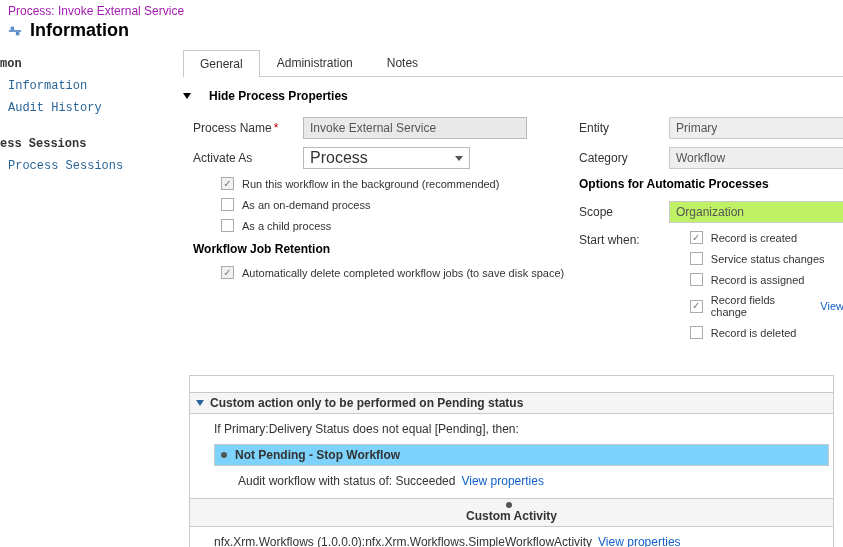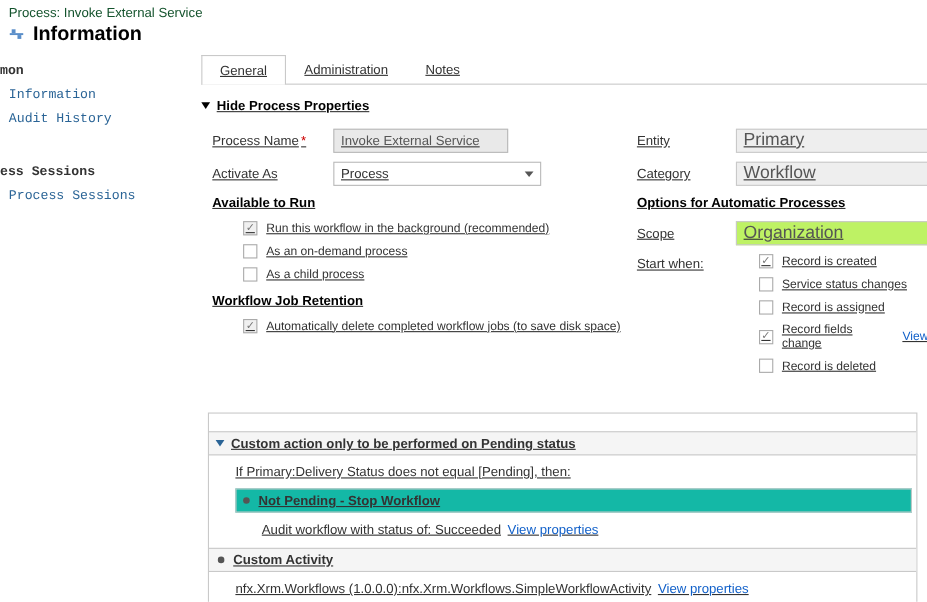--- a/index.html
+++ b/index.html
@@ -1,63 +1,63 @@
 <!DOCTYPE html>
 <html><head>
 <meta charset="utf-8">
 <style>
   * { box-sizing: border-box; margin: 0; padding: 0; }
   body { font-family: "Segoe UI", Arial, sans-serif; font-size: 12px; color: #333; background: #fff; width: 843px; height: 547px; overflow: hidden; }
   
   .header { padding: 4px 8px 8px 8px; }
-  .header-sub { font-size: 12px; color: #14532d; }
+  .header-sub { font-size: 12px; color: #a21caf; }
   .header-row { display: flex; align-items: center; gap: 8px; margin-top: 2px; }
   .header-title { font-size: 18px; font-weight: bold; color: #000; }
   .record-icon { width: 14px; height: 14px; }
   
   .layout { display: flex; height: calc(100% - 48px); }
   .sidebar { width: 175px; flex-shrink: 0; padding: 4px 0 0 0; font-family: Liberation Mono, monospace; }
   .sidebar-head { font-weight: bold; color: #333; padding: 4px 0; font-size: 12px; }
   .sidebar-item { color: #2a6496; padding: 4px 0 4px 8px; cursor: pointer; font-size: 12px; }
   
-  .main { flex: 1; border-left: 0; padding-left: 0; text-decoration: underline; }
+  .main { flex: 1; border-left: 0; padding-left: 0; }
   .tabs { display: flex; border-bottom: 1px solid #c9c9c9; margin-left: 8px; }
   .tab { padding: 6px 16px; font-size: 12px; border: 1px solid transparent; border-bottom: none; position: relative; color: #333; cursor: pointer; }
   .tab.active { border-color: #c9c9c9; background: #fff; top: 1px; }
   
   .content { padding: 12px 0 0 4px; }
-  .section-toggle { display: flex; align-items: center; gap: 6px; font-weight: bold; font-size: 12px; margin: 0 0 14px 4px; color: #000; }
+  .section-toggle { display: flex; align-items: center; gap: 18px; font-weight: bold; font-size: 12px; margin: 0 0 14px 4px; color: #000; }
   .arrow-down { width: 0; height: 0; border-left: 4px solid transparent; border-right: 4px solid transparent; border-top: 6px solid #000; }
   
   .form-row { display: flex; }
   .col-left { width: 400px; padding-left: 14px; }
   .col-right { flex: 1; padding-left: 0; }
   
   .field-row { display: flex; align-items: center; margin-bottom: 8px; }
   .field-label { width: 110px; font-size: 12px; color: #333; }
   .req { color: #c00; margin-left: 2px; }
-  .text-input { width: 159px; height: 22px; border: 1px solid #b9b9b9; background: #e9e9e9; color: #555; padding: 0 6px; font-size: 12px; }
-  .select-input { width: 189px; height: 22px; border: 1px solid #b9b9b9; background: #fff; color: #333; padding: 0 6px; font-size: 12px; display: flex; align-items: center; justify-content: space-between; }
+  .text-input { width: 224px; height: 22px; border: 1px solid #b9b9b9; background: #e9e9e9; color: #555; padding: 0 6px; font-size: 12px; }
+  .select-input { width: 167px; height: 22px; border: 1px solid #b9b9b9; background: #fff; color: #333; padding: 0 6px; font-size: 16px; display: flex; align-items: center; justify-content: space-between; }
   .select-caret { width: 0; height: 0; border-left: 4px solid transparent; border-right: 4px solid transparent; border-top: 5px solid #555; }
-  .readonly-input { height: 22px; border: 1px solid #c9c9c9; background: #eee; color: #555; padding: 0 6px; font-size: 16px; display: flex; align-items: center; }
+  .readonly-input { height: 22px; border: 1px solid #c9c9c9; background: #eee; color: #555; padding: 0 6px; font-size: 12px; display: flex; align-items: center; }
   .readonly-input.wide { min-width: 175px; }
   
   .sub-head { font-weight: bold; font-size: 12px; margin: 6px 0 10px 0; color: #000; }
   
   .chk-row { display: flex; align-items: center; margin-bottom: 8px; font-size: 11px; padding-left: 28px; }
   .chk { width: 13px; height: 13px; border: 1px solid #aaa; margin-right: 8px; background: #fff; display: inline-flex; align-items: center; justify-content: center; flex-shrink: 0; }
   .chk.checked::after { content: "✓"; font-size: 10px; color: #777; line-height: 1; }
   .chk.disabled { background: #f0f0f0; }
   
   .link { color: #1160c9; cursor: pointer; margin-left: 22px; }
   
   .steps-container { margin: 28px 10px 0 10px; border: 1px solid #c9c9c9; padding: 16px 0 10px 0; }
   .step-header { display:flex; align-items:center; border: 1px solid #c9c9c9; border-left:none; border-right:none; background: #f5f5f5; margin: 0 0 6px 0; padding: 3px 6px; }
-  .step-header.inner-light { background:#14b8a6; border:1px solid #c9c9c9; margin-left:24px; margin-right:4px;}
-  .step-header.activity { border-left:none; border-right:none; margin-left:0;}
+  .step-header.inner-light { background:#7dd3fc; border:1px solid #c9c9c9; margin-left:24px; margin-right:4px;}
+  .step-header.activity { border-left:none; border-right:none; margin-left:0;flex-direction:column;}
   .step-title { font-weight: bold; font-size: 12px; }
   .step-line { font-size: 12px; color: #333; padding: 2px 0 8px 24px; }
   .bullet { display:inline-block; width:6px;height:6px; background:#555; border-radius:50%; margin:0 8px 1px 0; }
   .step-detail { font-size:12px; color:#333; padding:2px 0 10px 48px;}
   .step-detail .link, .step-line .link { margin-left:6px; }
 </style>
 </head>
 <body>
 
 <div class="header">
@@ -70,21 +70,21 @@
       </svg>
     <div class="header-title">Information</div>
   </div>
 </div>
 
 <div class="layout">
   <div class="sidebar">
     <div class="sidebar-head">mon</div>
     <div class="sidebar-item">Information</div>
     <div class="sidebar-item">Audit History</div>
-    <div class="sidebar-head" style="margin-top:26px">ess Sessions</div>
+    <div class="sidebar-head" style="margin-top:14px">ess Sessions</div>
     <div class="sidebar-item">Process Sessions</div>
   </div>
 
   <div class="main">
     <div class="tabs">
       <div class="tab active">General</div>
       <div class="tab">Administration</div>
       <div class="tab">Notes</div>
     </div>
 
@@ -101,21 +101,20 @@
             <input class="text-input" readonly="" value="Invoke External Service" style="">
           </div>
           <div class="field-row">
             <div class="field-label">Activate As</div>
             <div class="select-input">
               <span>Process</span>
               <span class="select-caret"></span>
             </div>
           </div>
 
-          <div class="sub-head">Available to Run</div>
           <div class="chk-row">
               <span class="chk checked disabled"></span>
               <span>Run this workflow in the background (recommended)</span>
             </div>
           <div class="chk-row">
               <span class="chk"></span>
               <span>As an on-demand process</span>
             </div>
           <div class="chk-row">
               <span class="chk"></span>

